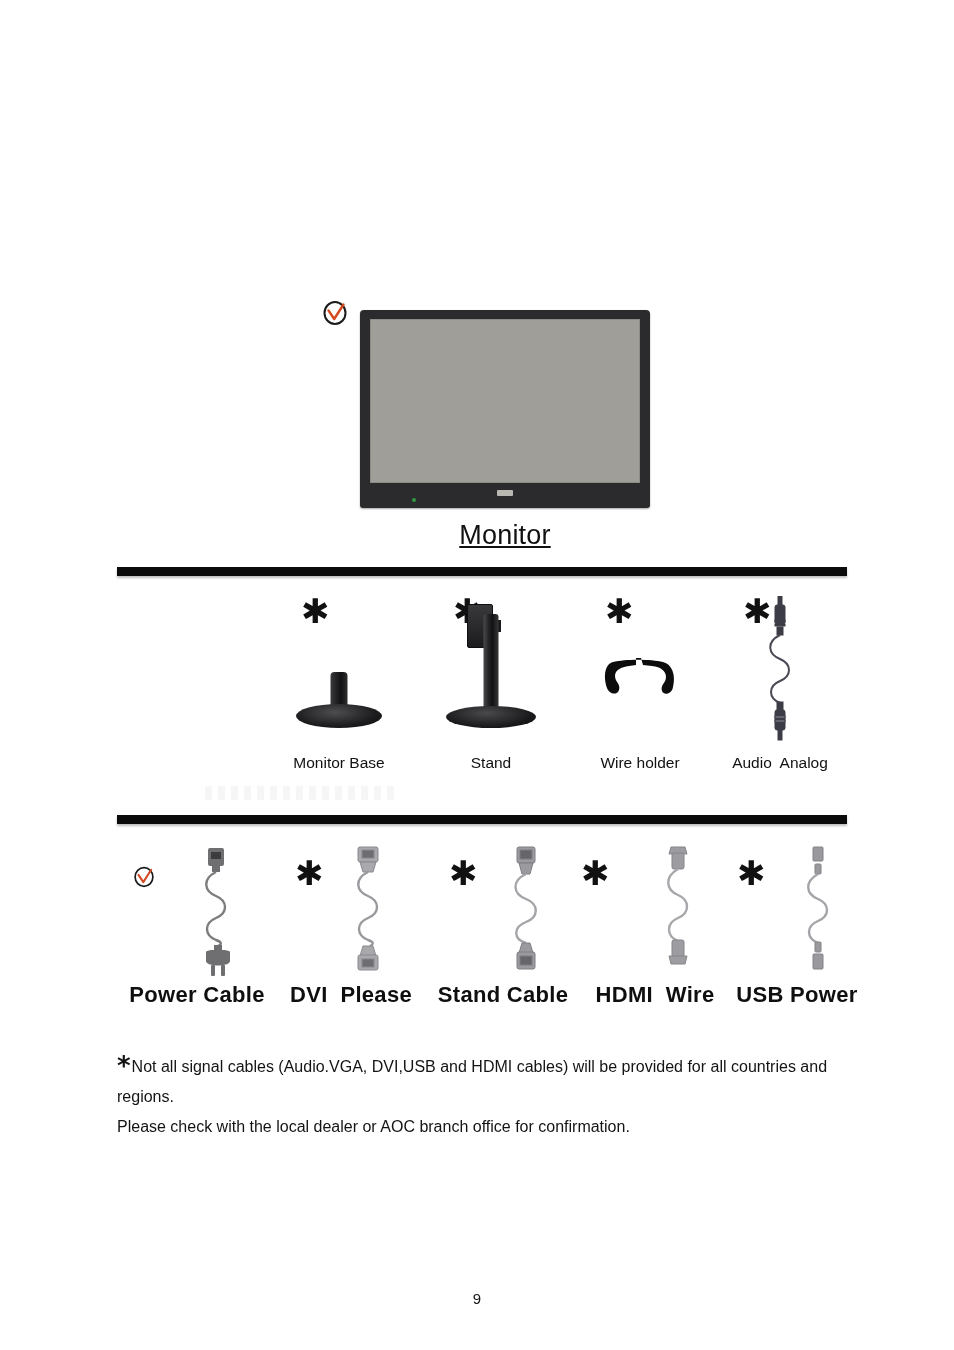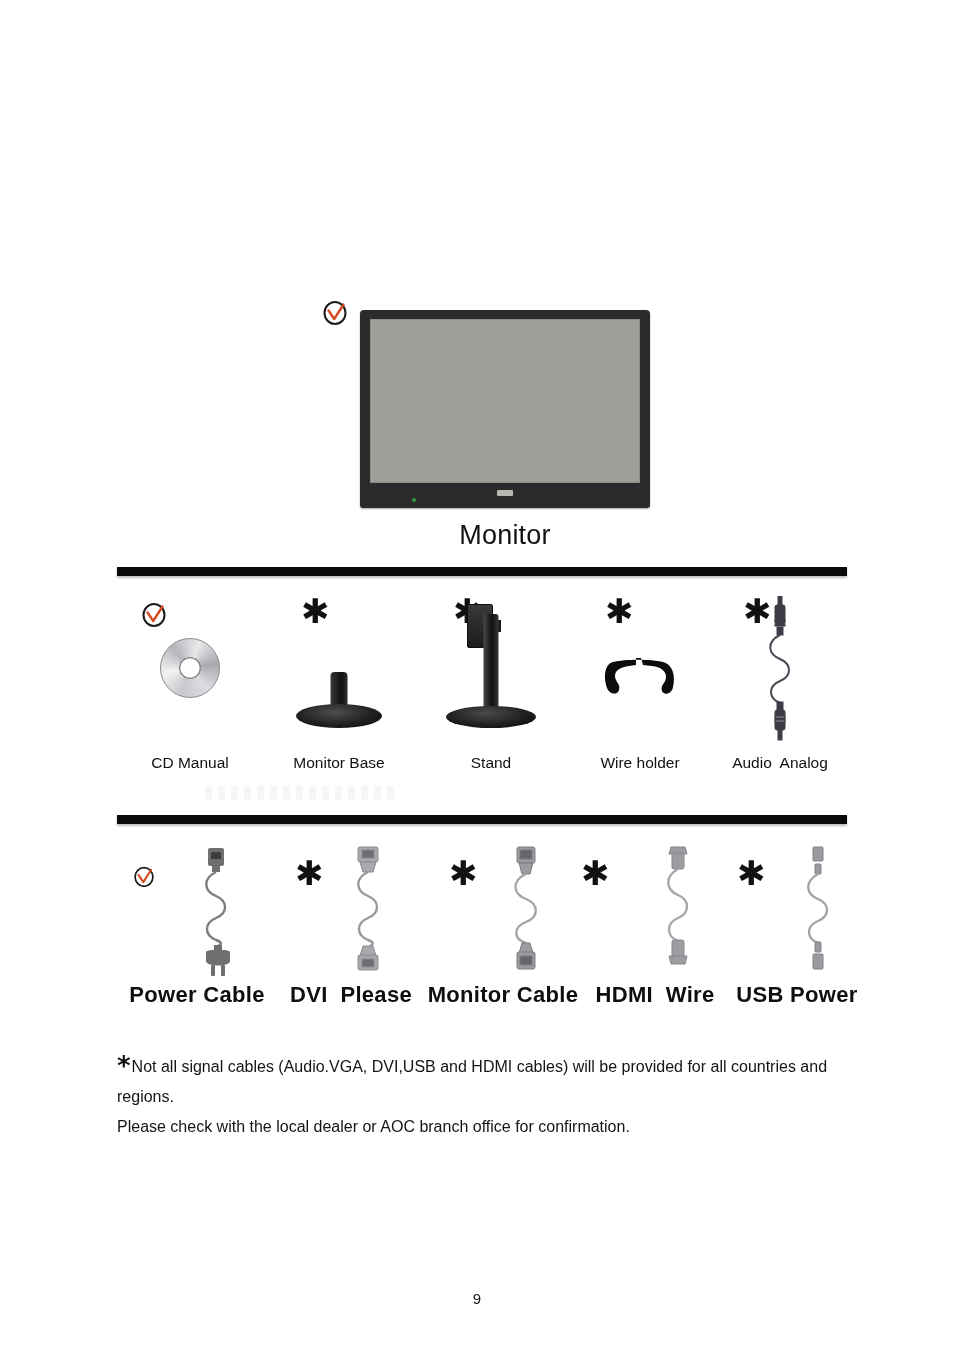--- a/index.html
+++ b/index.html
@@ -64,20 +64,21 @@
     width: 4px; height: 4px;
     background: #2f9b3e;
     border-radius: 50%;
   }
   #monitor-caption {
     left: 360px; top: 520px; width: 290px;
     text-align: center;
     font-size: 27px;
     letter-spacing: .2px;
     color: #111;
+    text-decoration: underline;
   }
 
   
   .divider {
     left: 117px; width: 730px; height: 9px;
     background: #0b0b0b;
     box-shadow: 0 2px 2px rgba(0,0,0,.25);
   }
   #divider-top { top: 567px; }
   #divider-mid { top: 815px; }
@@ -206,32 +207,20 @@
     <div class="mon-led"></div>
   </div>
 </div>
 
 <div class="abs" id="monitor-caption">Monitor</div>
 
 <div class="abs divider" id="divider-top"></div>
 
 <div class="abs" id="accessory-row">
 
-  <div class="cell" style="left:0px; width:146px; height:190px;">
-    <div class="marker check-badge" style="left:24px; top:6px;">
-      <svg viewBox="0 0 26 26" aria-hidden="true">
-        <ellipse cx="13" cy="13" rx="10.5" ry="11" fill="none" stroke="#1b1b1b" stroke-width="2"></ellipse>
-        <path d="M6.5 10.5 L12.2 19 L21.5 4.5" fill="none" stroke="#d4491f" stroke-width="2.4" stroke-linecap="round" stroke-linejoin="round"></path>
-      </svg>
-    </div>
-    <div class="art" style="height:150px;">
-      <div class="cd-disc"></div>
-    </div>
-    <div class="cap">CD Manual</div>
-  </div>
 
   <div class="cell" style="left:146px; width:152px; height:190px;">
     <div class="marker aster" style="left:38px; top:-2px;">✱</div>
     <div class="art" style="top:0; height:150px;">
       <div class="base-neck"></div>
       <div class="base-plate"></div>
     </div>
     <div class="cap">Monitor Base</div>
   </div>
 
@@ -358,21 +347,21 @@
           <path d="M28 28 C13 35 15 48 28 53 C41 58 41 71 28 76
                    C15 81 15 93 28 97" fill="none" stroke="#a5a5a9" stroke-width="2.4"></path>
           <g fill="#9b9b9f" stroke="#7e7e82">
             <path d="M24 97 L32 97 L35 107 L21 107 Z"></path>
             <rect x="19" y="106" width="18" height="17" rx="2"></rect>
             <rect x="22" y="110" width="12" height="9" fill="#66666a"></rect>
           </g>
         </svg>
       </div>
     </div>
-    <div class="cap">Monitor Cable</div>
+    <div class="cap">Stand Cable</div>
   </div>
 
   <div class="cell" style="left:464px; width:148px; height:165px;">
     <div class="marker aster" style="left:0px; top:10px;">✱</div>
     <div class="art" style="top:0; height:130px;">
       <div class="cable" style="top:0; margin-left:22px;">
         <svg width="54" height="132" viewBox="0 0 54 132" aria-hidden="true">
           <g fill="#9d9da1" stroke="#85858a">
             <path d="M21 1 L35 1 L37 8 L19 8 Z"></path>
             <rect x="22" y="7" width="12" height="16" rx="2"></rect>

